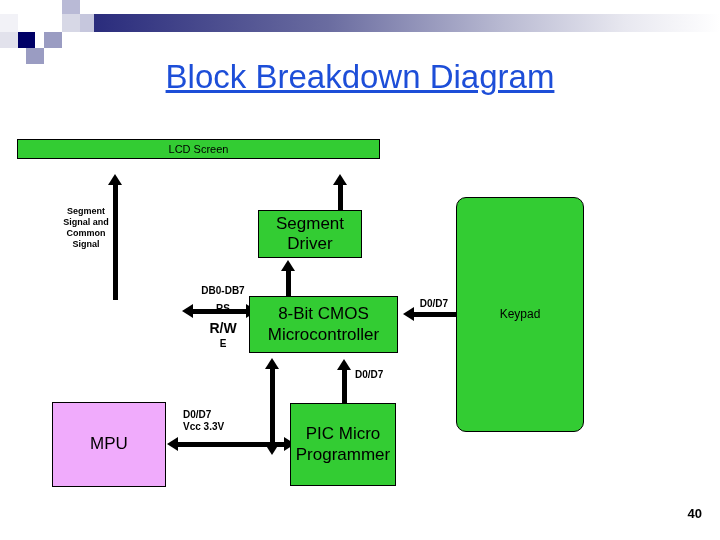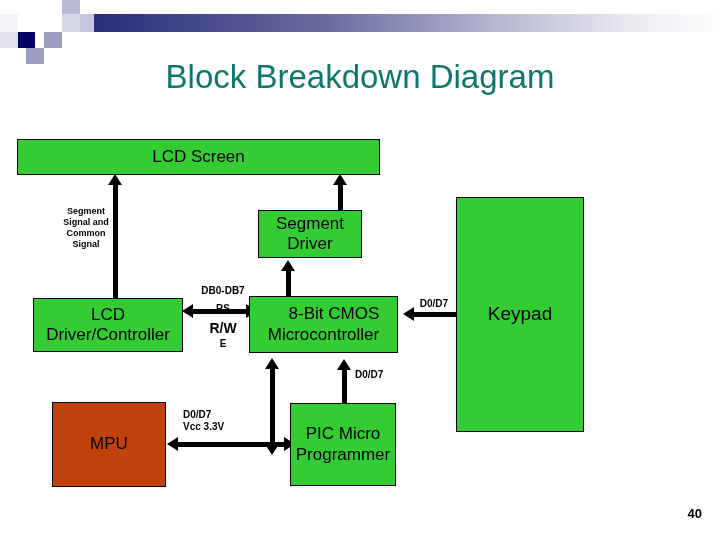--- a/index.html
+++ b/index.html
@@ -35,45 +35,46 @@
 
   
   .slide-title {
     position: absolute;
     left: 0;
     top: 58px;
     width: 720px;
     text-align: center;
     font-size: 33px;
     font-weight: 400;
-    color: #0f766e;
+    color: #1d4ed8;
     letter-spacing: 0px;
     white-space: nowrap;
+    text-decoration: underline;
   }
 
   
   .block {
     position: absolute;
     border: 1px solid #000000;
     box-sizing: border-box;
     display: flex;
     align-items: center;
     justify-content: center;
     text-align: center;
     color: #000000;
     line-height: 1.18;
   }
   .block.green  { background: #33cc33; }
-  .block.lav    { background: #c2410c; }
-
-  #block-lcd-screen    { left: 17px;  top: 139px; width: 363px; height: 36px; font-size: 17px; text-align: right; }
+  .block.lav    { background: #f0abfc; }
+
+  #block-lcd-screen    { left: 17px;  top: 139px; width: 363px; height: 20px; font-size: 11px; text-align: right; }
   #block-segment-driver{ left: 258px; top: 210px; width: 104px; height: 48px; font-size: 17px; }
   #block-lcd-driver    { left: 33px;  top: 298px; width: 150px; height: 54px; font-size: 17px; }
   #block-mcu           { left: 249px; top: 296px; width: 149px; height: 57px; font-size: 17px; }
-  #block-keypad        { left: 456px; top: 197px; width: 128px; height: 235px; font-size: 19px; }
+  #block-keypad        { left: 456px; top: 197px; width: 128px; height: 235px; font-size: 12px; border-radius: 10px; }
   #block-mpu           { left: 52px;  top: 402px; width: 114px; height: 85px; font-size: 17px; }
   #block-pic           { left: 290px; top: 403px; width: 106px; height: 83px; font-size: 17px; }
 
   
   .vline, .hline {
     position: absolute;
     background: #000000;
   }
   .vline { width: 5px; }
   .hline { height: 5px; }
@@ -178,24 +179,22 @@
 
   <div class="hline" style="left:176px; top:442px; width:110px;"></div>
   <div class="arrow arrow-left" style="left:167px; top:437px;"></div>
   <div class="arrow arrow-right" style="left:284px; top:437px;"></div>
 
   <div class="block green" id="block-lcd-screen">LCD Screen</div>
 
   <div class="block green" id="block-segment-driver" style="white-space:pre-line;">Segment
 Driver</div>
 
-  <div class="block green" id="block-lcd-driver" style="white-space:pre-line;">LCD
-Driver/Controller</div>
-
-  <div class="block green" id="block-mcu" style="white-space:pre-line;text-align:right;">8-Bit CMOS
+
+  <div class="block green" id="block-mcu" style="white-space:pre-line;">8-Bit CMOS
 Microcontroller</div>
 
   <div class="block green" id="block-keypad">Keypad</div>
 
   <div class="block lav" id="block-mpu">MPU</div>
 
   <div class="block green" id="block-pic" style="white-space:pre-line;">PIC Micro
 Programmer</div>
 
   <div class="lbl" id="lbl-segment-signal">Segment

